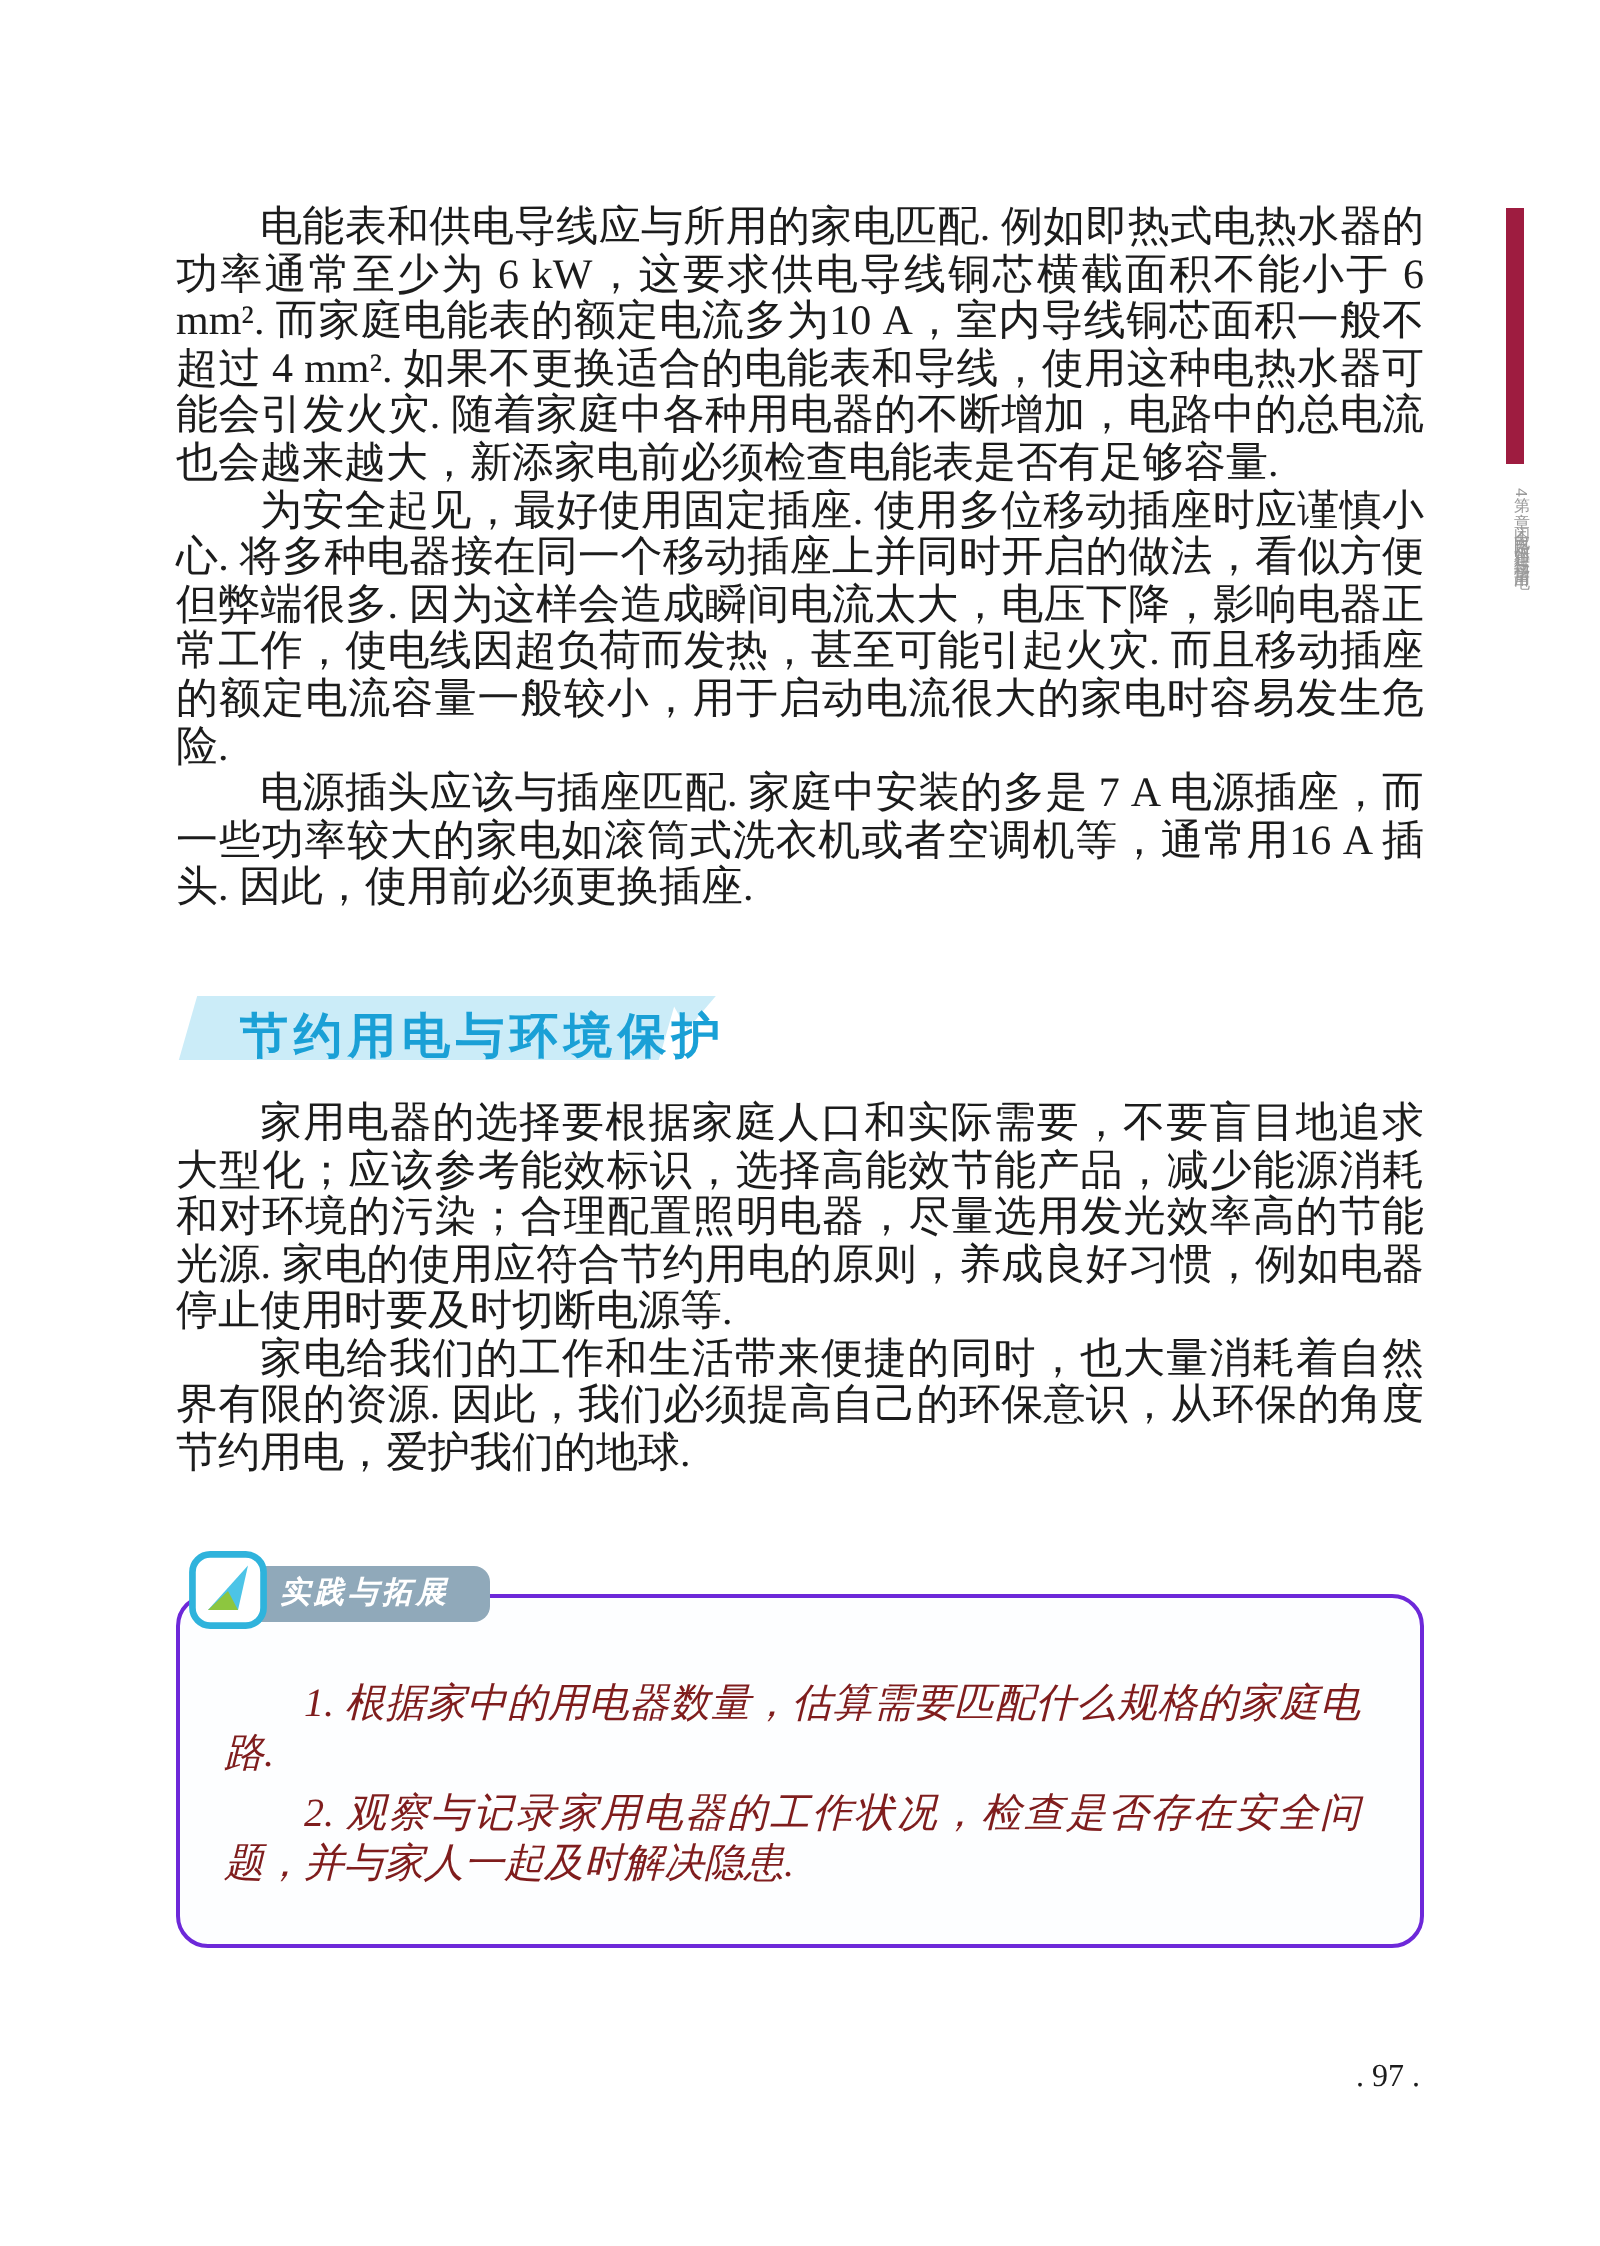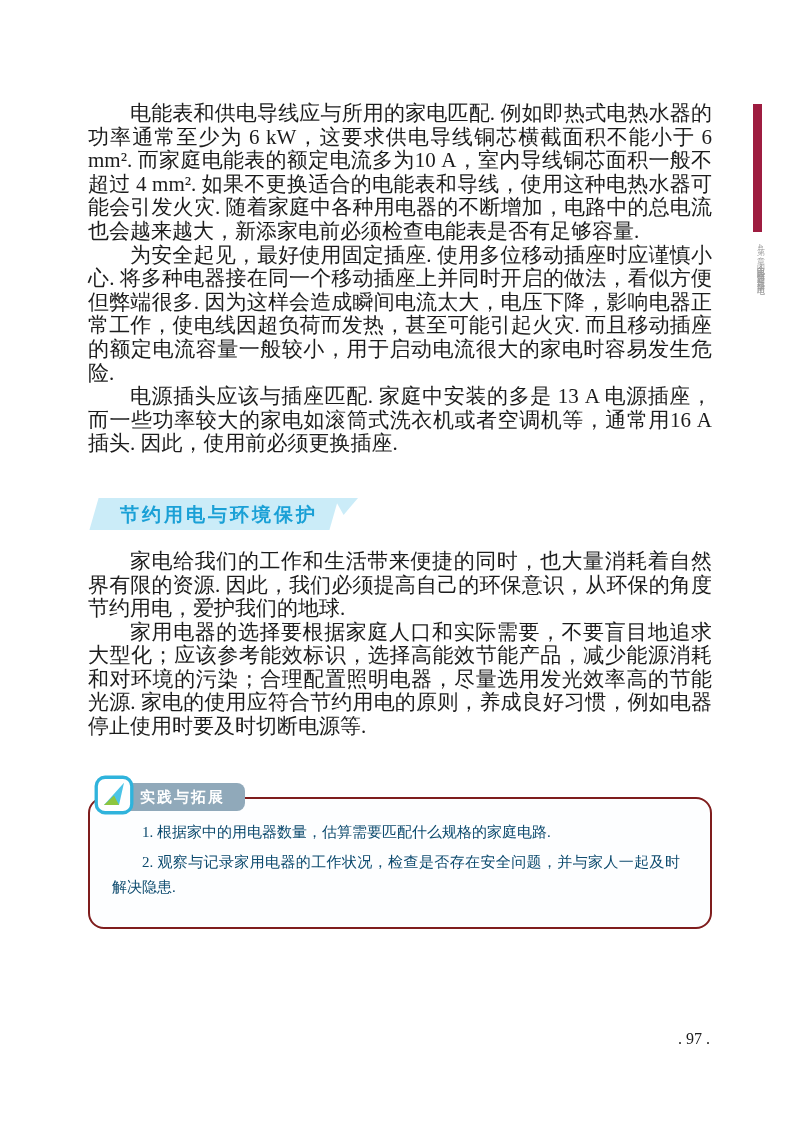--- a/index.html
+++ b/index.html
@@ -29,54 +29,55 @@
     transform:skewX(-16deg);
   }
   .banner-tip {
     position:absolute; right:6px; top:0; width:24px; height:17px;
     background:#cbecf8;
     clip-path:polygon(0 0, 100% 0, 40% 100%);
   }
   .banner-label {
     position:absolute; left:26px; top:4px;
     font-family:"Liberation Sans","DejaVu Sans",sans-serif;
-    font-weight:bold; font-size:19px; letter-spacing:3px;
+    font-weight:bold; font-size:24px; letter-spacing:3px;
     color:#1aa0d6;
   }
   .section-block { margin-top:20px; }
   
   .practice-box {
     position:relative;
     margin-top:58px;
-    border:2px solid #7f1d1d;
+    border:2px solid #6d28d9;
     border-radius:16px;
     background:#fdfeff;
-    padding:16px 30px 22px 22px;
+    padding:36px 30px 22px 22px;
+    font-style:italic;
   }
   .practice-badge {
     position:absolute; top:-16px; left:14px;
     background:#90a9ba;
     color:#ffffff;
     border-radius:8px;
     padding:5px 20px 5px 36px;
     font-family:"Liberation Sans","DejaVu Sans",sans-serif;
     font-size:15px; font-weight:bold; letter-spacing:2px;
     line-height:18px;
   }
   .practice-icon {
     position:absolute; left:-10px; top:-8px;
     width:40px; height:40px;
   }
   p.practice-item {
     margin:5px 0;
-    font-size:15px;
+    font-size:20px;
     line-height:25px;
     text-indent:2em;
     text-align:justify;
-    color:#0c4a6e;
+    color:#7f1d1d;
   }
   
   .edge-bar {
     position:absolute; right:38px; top:104px;
     width:9px; height:128px;
     background:#9e1c40;
   }
   .side-label {
     position:absolute; right:35px; top:242px;
     writing-mode:vertical-rl;
@@ -92,31 +93,31 @@
 </head>
 <body>
 
 <div class="edge-bar"></div>
 <div class="side-label">第4章 闭合电路欧姆定律与科学用电</div>
 
 <div class="content">
 
   <p class="body-para">电能表和供电导线应与所用的家电匹配. 例如即热式电热水器的功率通常至少为 6 kW，这要求供电导线铜芯横截面积不能小于 6 mm². 而家庭电能表的额定电流多为10 A，室内导线铜芯面积一般不超过 4 mm². 如果不更换适合的电能表和导线，使用这种电热水器可能会引发火灾. 随着家庭中各种用电器的不断增加，电路中的总电流也会越来越大，新添家电前必须检查电能表是否有足够容量.</p>
   <p class="body-para">为安全起见，最好使用固定插座. 使用多位移动插座时应谨慎小心. 将多种电器接在同一个移动插座上并同时开启的做法，看似方便但弊端很多. 因为这样会造成瞬间电流太大，电压下降，影响电器正常工作，使电线因超负荷而发热，甚至可能引起火灾. 而且移动插座的额定电流容量一般较小，用于启动电流很大的家电时容易发生危险.</p>
-  <p class="body-para">电源插头应该与插座匹配. 家庭中安装的多是 13 A 电源插座，而一些功率较大的家电如滚筒式洗衣机或者空调机等，通常用16 A 插头. 因此，使用前必须更换插座.</p>
+  <p class="body-para">电源插头应该与插座匹配. 家庭中安装的多是 7 A 电源插座，而一些功率较大的家电如滚筒式洗衣机或者空调机等，通常用16 A 插头. 因此，使用前必须更换插座.</p>
 
   <div class="banner">
     <div class="banner-bg"></div>
     <div class="banner-tip"></div>
     <div class="banner-label">节约用电与环境保护</div>
   </div>
 
   <div class="section-block">
+    <p class="body-para">家用电器的选择要根据家庭人口和实际需要，不要盲目地追求大型化；应该参考能效标识，选择高能效节能产品，减少能源消耗和对环境的污染；合理配置照明电器，尽量选用发光效率高的节能光源. 家电的使用应符合节约用电的原则，养成良好习惯，例如电器停止使用时要及时切断电源等.</p>
     <p class="body-para">家电给我们的工作和生活带来便捷的同时，也大量消耗着自然界有限的资源. 因此，我们必须提高自己的环保意识，从环保的角度节约用电，爱护我们的地球.</p>
-    <p class="body-para">家用电器的选择要根据家庭人口和实际需要，不要盲目地追求大型化；应该参考能效标识，选择高能效节能产品，减少能源消耗和对环境的污染；合理配置照明电器，尽量选用发光效率高的节能光源. 家电的使用应符合节约用电的原则，养成良好习惯，例如电器停止使用时要及时切断电源等.</p>
   </div>
 
   <div class="practice-box">
     <div class="practice-badge">
       <svg class="practice-icon" viewBox="0 0 36 36" xmlns="http://www.w3.org/2000/svg">
         <rect x="2" y="2" width="32" height="32" rx="8" fill="#ffffff" stroke="#2fb3dc" stroke-width="3"></rect>
         <path d="M9 27 L27 7 L22.5 27 Z" fill="#4cc4e7"></path>
         <path d="M9 27 L18 18.5 L22.5 27 Z" fill="#8dc63f"></path>
       </svg>
       <span>实践与拓展</span>

